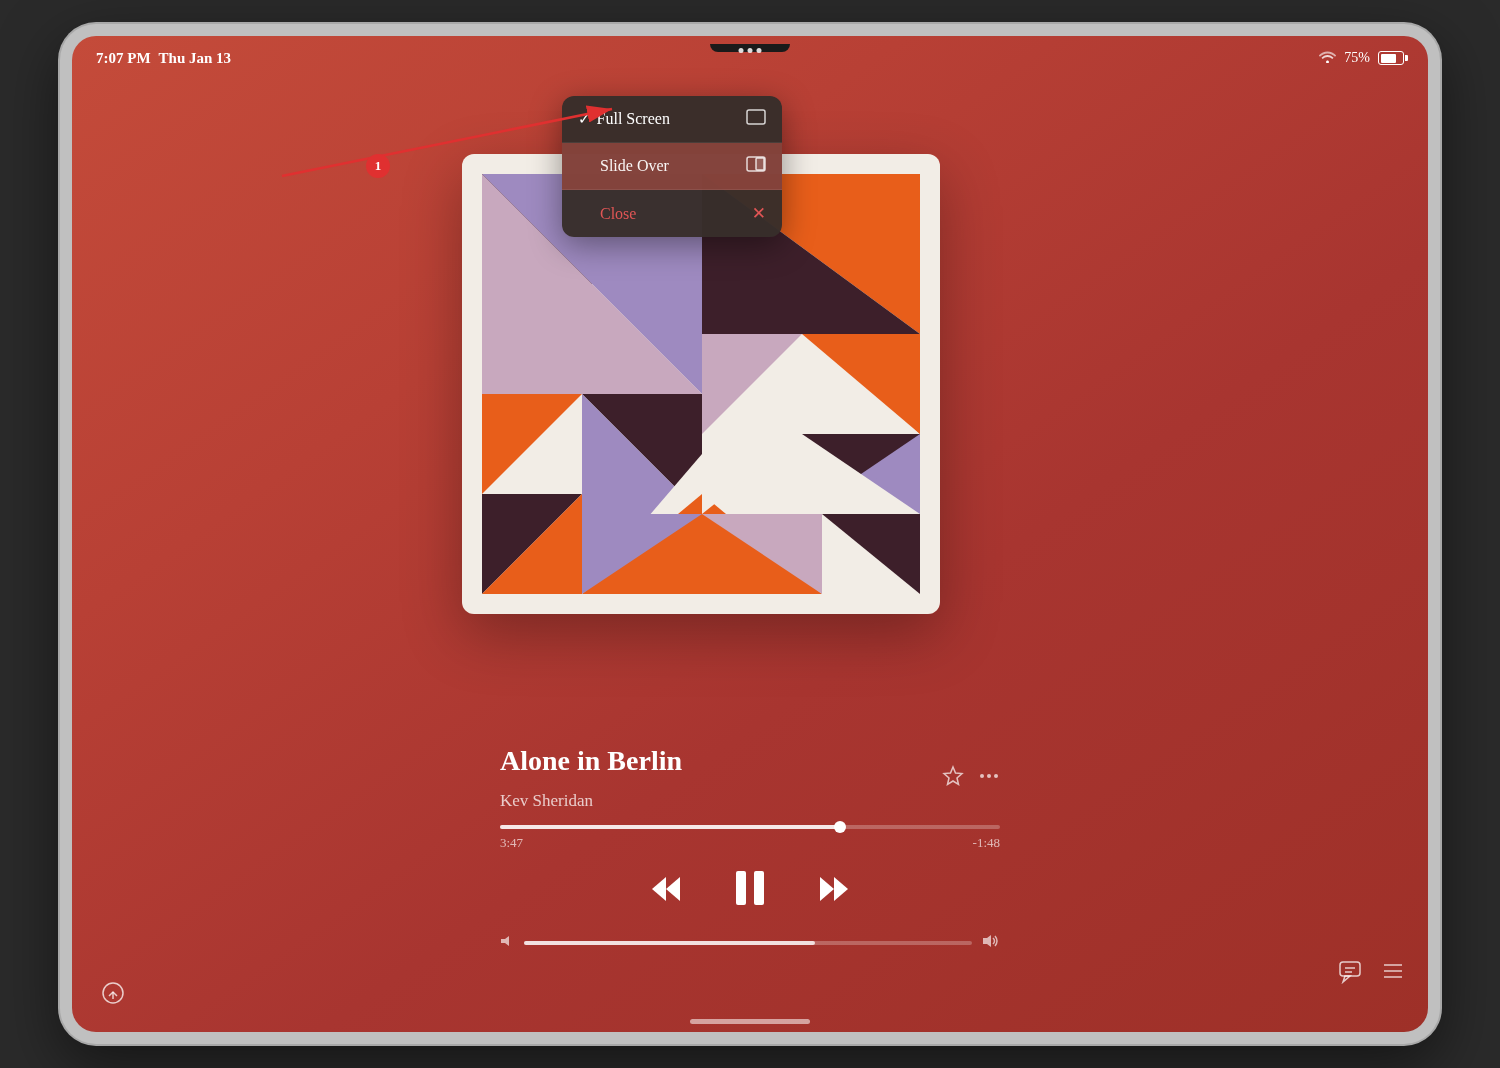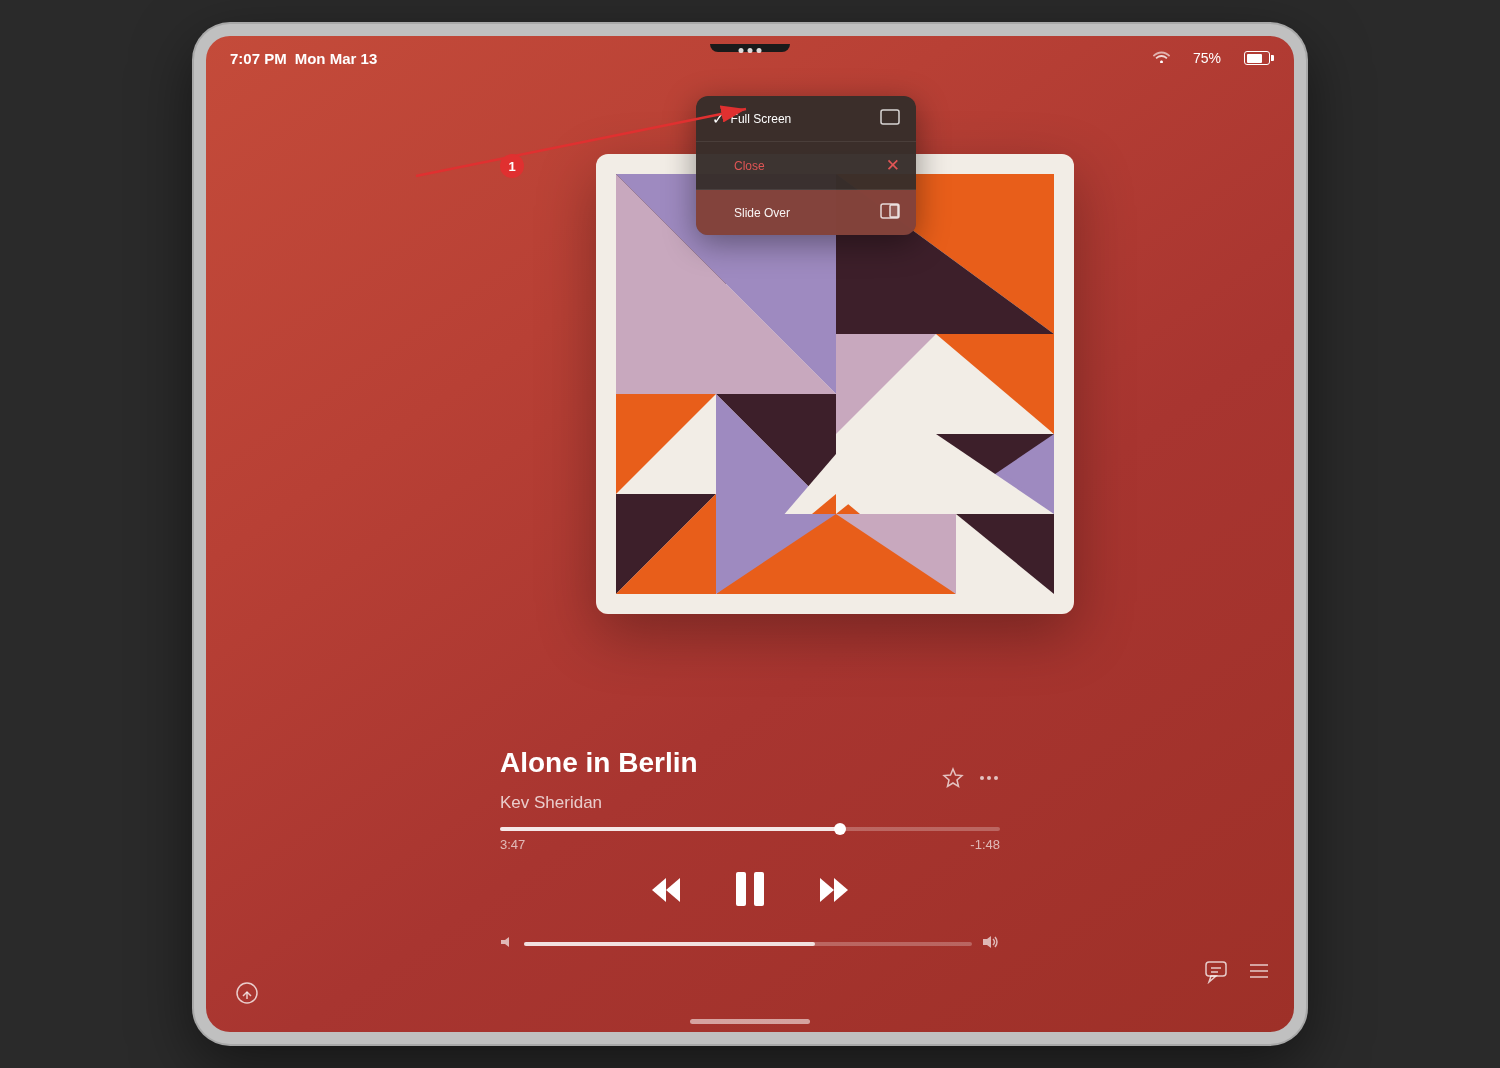--- a/index.html
+++ b/index.html
@@ -9,27 +9,28 @@
       height: 1068px;
       background: #2a2a2a;
       display: flex;
       align-items: center;
       justify-content: center;
       font-family: -apple-system, BlinkMacSystemFont, 'SF Pro Display', 'Helvetica Neue', sans-serif;
       overflow: hidden;
     }
 
     .ipad-frame {
-      width: 1112px;
+      width: 1380px;
       height: 1020px;
       background: #c0c0c0;
       border-radius: 36px;
       padding: 12px;
       box-shadow: 0 0 0 2px #a8a8a8, 0 20px 60px rgba(0,0,0,0.5);
       position: relative;
+      font-family: Liberation Serif, serif;
     }
 
     .ipad-screen {
       width: 100%;
       height: 100%;
       background: linear-gradient(145deg, #c44b3a 0%, #b84035 30%, #a83530 60%, #9e3028 100%);
       border-radius: 24px;
       overflow: hidden;
       position: relative;
     }
@@ -50,21 +51,21 @@
 
     .status-time {
       color: white;
       font-size: 15px;
       font-weight: 600;
     }
 
     .status-right {
       display: flex;
       align-items: center;
-      gap: 23px;
+      gap: 8px;
       color: white;
     }
 
     .battery-text {
       font-size: 14px;
       color: white;
       font-weight: 500;
     }
 
     .battery-icon {
@@ -170,21 +171,21 @@
     .menu-item:last-child {
       border-bottom: none;
     }
 
     .menu-item.highlighted {
       background: rgba(180, 80, 70, 0.6);
     }
 
     .menu-item-label {
       color: rgba(255,255,255,0.95);
-      font-size: 12px;
+      font-size: 16px;
       font-weight: 400;
     }
 
     .menu-item.checked .menu-item-label {
       color: white;
     }
 
     .menu-item-check {
       color: white;
       font-size: 15px;
@@ -397,21 +398,21 @@
 <body>
 
 <div class="ipad-frame">
   <div class="ipad-screen">
 
     <div class="camera-notch"></div>
 
     <div class="status-bar">
       <div style="display:flex; gap:8px; align-items:center;">
         <span class="status-time">7:07 PM</span>
-        <span class="status-time">Mon Mar 13</span>
+        <span class="status-time">Thu Jan 13</span>
       </div>
       <div class="status-right">
 
         <span>
           <svg width="17" height="13" viewBox="0 0 17 13" fill="white">
             <path d="M8.5 10.5c.8 0 1.5.7 1.5 1.5s-.7 1.5-1.5 1.5S7 12.8 7 12s.7-1.5 1.5-1.5z"></path>
             <path d="M8.5 7C10.4 7 12.1 7.8 13.3 9l1.2-1.2C12.9 6.2 10.8 5 8.5 5S4.1 6.2 2.5 7.8L3.7 9C4.9 7.8 6.6 7 8.5 7z" opacity="0.8"></path>
             <path d="M8.5 3.5c3 0 5.7 1.3 7.5 3.3L17.2 5.5C15.1 3.1 11.9 1.5 8.5 1.5S1.9 3.1 -.2 5.5L1 6.8C2.8 4.8 5.5 3.5 8.5 3.5z" opacity="0.6"></path>
           </svg>
         </span>
@@ -447,38 +448,38 @@
           <span class="menu-item-label">Full Screen</span>
         </div>
         <span class="menu-item-icon">
           <svg width="20" height="16" viewBox="0 0 20 16" fill="none" stroke="rgba(255,255,255,0.8)" stroke-width="1.5">
             <rect x="1" y="1" width="18" height="14" rx="2"></rect>
           </svg>
         </span>
       </div>
 
 
-      <div class="menu-item close-item">
-        <div class="menu-item-left">
-          <span class="menu-item-label close-label" style="margin-left:22px;">Close</span>
-        </div>
-        <span class="menu-item-icon" style="color:#e05555; font-size:17px;">✕</span>
-      </div>
-
       <div class="menu-item highlighted" style="position:relative;">
         <div class="menu-item-left">
           <span class="menu-item-label" style="margin-left:22px;">Slide Over</span>
         </div>
         <span class="menu-item-icon">
           <svg width="20" height="16" viewBox="0 0 20 16" fill="none" stroke="rgba(255,255,255,0.8)" stroke-width="1.5">
             <rect x="1" y="1" width="18" height="14" rx="2"></rect>
             <rect x="10" y="2" width="8" height="12" rx="1" fill="rgba(255,255,255,0.15)"></rect>
           </svg>
         </span>
 
+      </div>
+
+      <div class="menu-item close-item">
+        <div class="menu-item-left">
+          <span class="menu-item-label close-label" style="margin-left:22px;">Close</span>
+        </div>
+        <span class="menu-item-icon" style="color:#e05555; font-size:17px;">✕</span>
       </div>
     </div>
 
     <div class="album-art-container">
       <svg width="478" height="460" viewBox="0 0 478 460">
 
         <rect width="478" height="460" fill="#f2ede6"></rect>
 
         <polygon points="20,20 240,20 20,240" fill="#3d1f2a"></polygon>
 

